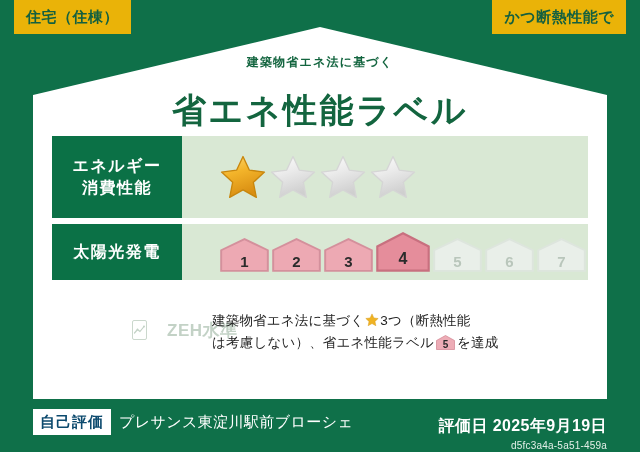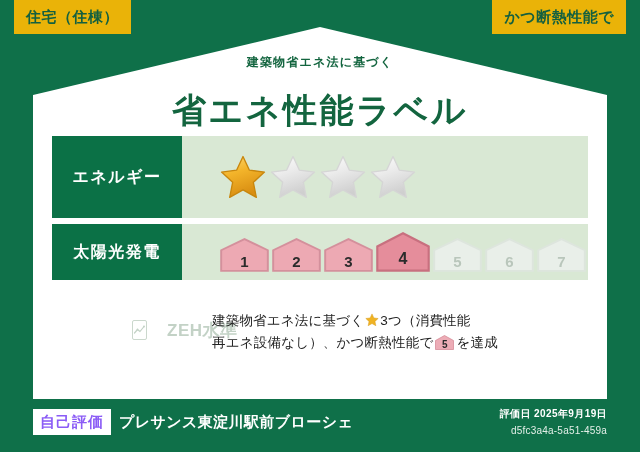--- a/index.html
+++ b/index.html
@@ -228,46 +228,46 @@
   #footer-left {
     position: absolute;
     left: 33px;
     top: 10px;
     display: flex;
     align-items: center;
     gap: 8px;
   }
   #self-eval-badge {
     background: #ffffff;
-    color: #8b5cf6;
+    color: #0c4a6e;
     font-weight: bold;
     font-size: 15px;
     letter-spacing: 1px;
     line-height: 1;
     padding: 5px 7px 6px 7px;
     white-space: nowrap;
   }
   #property-name {
     font-size: 15px;
     letter-spacing: 0.4px;
     white-space: nowrap;
-    font-weight: bold;
   }
   #footer-right {
     position: absolute;
     right: 33px;
     top: 9px;
     text-align: right;
   }
   #eval-date {
-    font-size: 10px;
+    font-size: 16px;
     font-weight: bold;
     letter-spacing: 0.4px;
     line-height: 1.2;
     white-space: nowrap;
+    margin-top: 8px;
   }
   #label-id {
     font-size: 10px;
     letter-spacing: 0.2px;
     margin-top: 5px;
     color: #e3efe8;
     white-space: nowrap;
   }
 </style>
 </head>
@@ -283,20 +283,21 @@
   <div id="heading-block">
     <div id="heading-sub">建築物省エネ法に基づく</div>
     <div id="heading-main">省エネ性能ラベル</div>
   </div>
 
   <div id="ratings">
 
     <div class="rating-row" id="row-energy">
       <div class="rating-label">
         <span>エネルギー</span>
+        <span>消費性能</span>
       </div>
       <div class="rating-value">
         <div class="star-strip" id="star-strip">
             <span class="star"><svg viewBox="0 0 24 24" width="46" height="46" aria-hidden="true">
                 <defs>
                   <linearGradient id="sg1" x1="0" y1="0" x2="0.35" y2="1">
                     <stop offset="0%" stop-color="#fdd874"></stop>
                     <stop offset="45%" stop-color="#f3b42a"></stop>
                     <stop offset="100%" stop-color="#d98e12"></stop>
                   </linearGradient>
@@ -400,24 +401,24 @@
         </svg>
       </div>
       <div id="zeh-text">ZEH水準</div>
     </div>
 
     <div id="zeh-desc">
       <div>
         <span>建築物省エネ法に基づく</span><span class="inline-star">
           <svg viewBox="0 0 24 24" width="14" height="14" aria-hidden="true">
             <polygon points="12,1.6 15.2,8.5 22.6,9.4 17.1,14.4 18.6,21.8 12,18.1 5.4,21.8 6.9,14.4 1.4,9.4 8.8,8.5" fill="#f0b323" stroke="#d79a17" stroke-width="0.8" stroke-linejoin="round"></polygon>
-          </svg></span><span>3つ（消費性能</span>
+          </svg></span><span>3つ（断熱性能</span>
       </div>
       <div>
-        <span>再エネ設備なし）、かつ断熱性能で</span><span class="inline-house">
+        <span>は考慮しない）、省エネ性能ラベル</span><span class="inline-house">
           <svg viewBox="0 0 38 30" preserveAspectRatio="none" aria-hidden="true">
             <polygon points="1,29 1,11 19,1 37,11 37,29" fill="#edacb6" stroke="#d2838f" stroke-width="1.4"></polygon>
           </svg>
           <span>5</span></span><span>を達成</span>
       </div>
     </div>
   </div>
 
   <div id="footer">
     <div id="footer-left">

